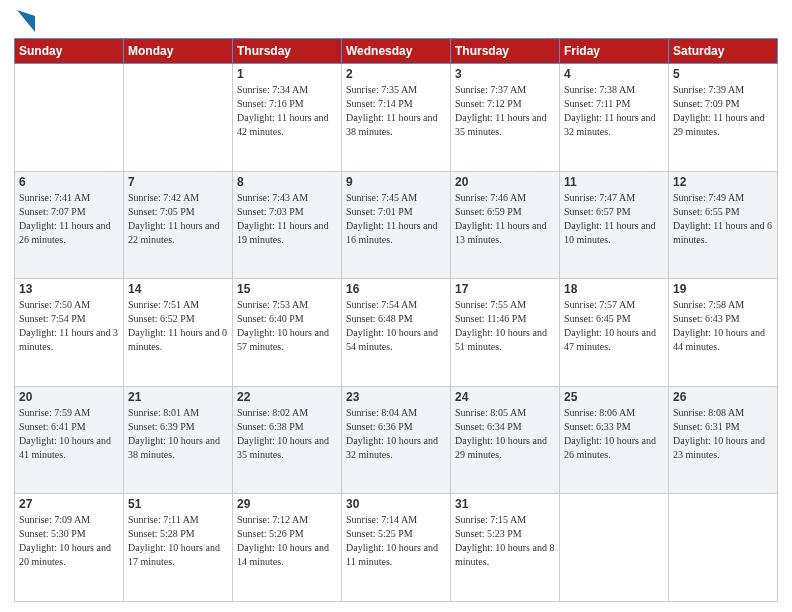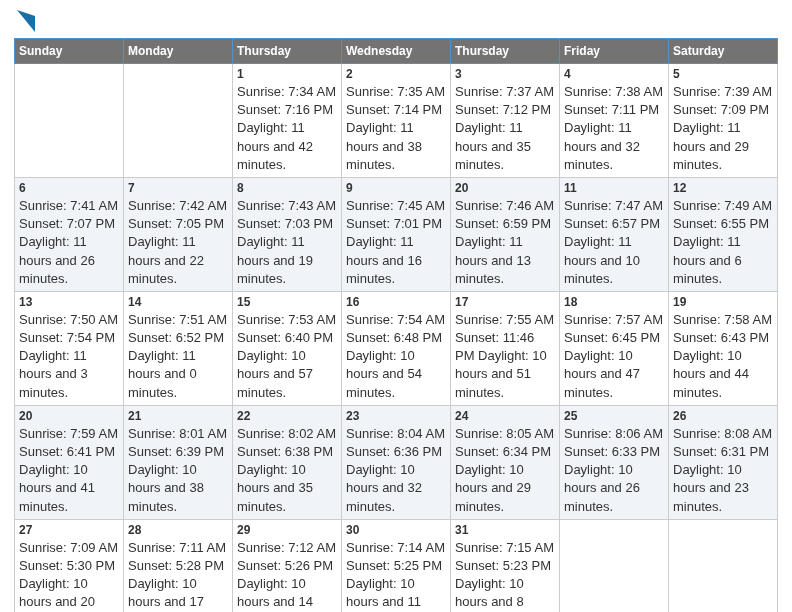--- a/index.html
+++ b/index.html
@@ -60,21 +60,21 @@
     .location {
       font-size: 14px;
       color: #555;
     }
     .calendar {
       width: 100%;
       border-collapse: collapse;
       flex: 1;
     }
     .calendar th {
-      background: #737373;
+      background: #b91c1c;
       color: #fff;
       font-size: 12px;
       font-weight: bold;
       padding: 5px 4px;
       text-align: left;
       border: 1px solid #5590cc;
     }
     .calendar td {
       border: 1px solid #ccc;
       vertical-align: top;
@@ -88,23 +88,24 @@
     .calendar tr:nth-child(even) td {
       background: #f0f4f8;
     }
     .day-number {
       font-size: 12px;
       font-weight: bold;
       display: block;
       margin-bottom: 2px;
     }
     .day-info {
-      font-size: 13px;
+      font-size: 10px;
       line-height: 1.4;
       color: #333;
+      font-family: Liberation Serif, serif;
     }
     .empty {
       background: #fff !important;
     }
   </style>
 </head>
 <body>
 
 <div class="page">
   <div class="header">
@@ -303,21 +304,21 @@
           </td>
         </tr>
         <tr>
           <td>
             <span class="day-number">27</span>
             <div class="day-info">Sunrise: 7:09 AM
 Sunset: 5:30 PM
 Daylight: 10 hours and 20 minutes.</div>
           </td>
           <td>
-            <span class="day-number">28</span>
+            <span class="day-number">51</span>
             <div class="day-info">Sunrise: 7:11 AM
 Sunset: 5:28 PM
 Daylight: 10 hours and 17 minutes.</div>
           </td>
           <td>
             <span class="day-number">29</span>
             <div class="day-info">Sunrise: 7:12 AM
 Sunset: 5:26 PM
 Daylight: 10 hours and 14 minutes.</div>
           </td>

